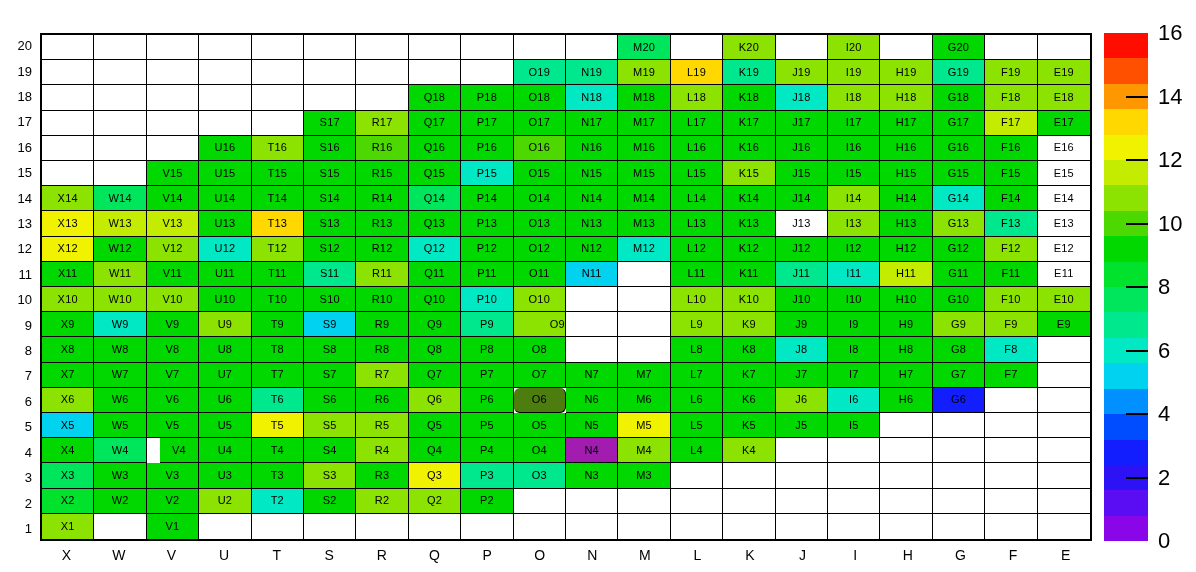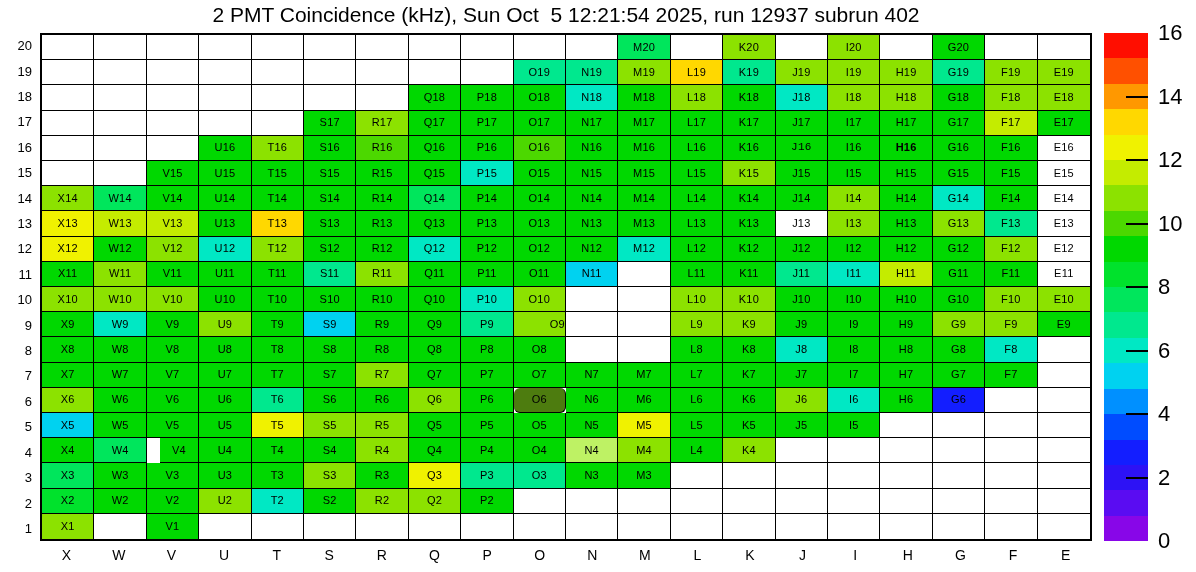--- a/index.html
+++ b/index.html
@@ -39,21 +39,20 @@
   }
   #colorbar .band{flex:1;}
   #cbticks{position:absolute;left:1104px;top:33px;width:92px;height:508px;pointer-events:none;}
   .cbtick-line{position:absolute;right:48px;width:22px;height:2px;background:#000;}
   .cbtick-label{position:absolute;left:54px;transform:translateY(-50%);font-size:22px;}
 </style>
 </head>
 <body>
 
 <div id="canvas">
-  <div id="title">2 PMT Coincidence (kHz), Sun Oct  5 12:21:54 2025, run 12937 subrun 402</div>
   <div id="yaxis">
       <div>20</div>
       <div>19</div>
       <div>18</div>
       <div>17</div>
       <div>16</div>
       <div>15</div>
       <div>14</div>
       <div>13</div>
       <div>12</div>
@@ -157,23 +156,23 @@
       <div class="cell" style="background: rgb(140, 226, 0);">T16</div>
       <div class="cell" style="background: rgb(0, 216, 0);">S16</div>
       <div class="cell" style="background: rgb(76, 216, 0);">R16</div>
       <div class="cell" style="background: rgb(0, 216, 0);">Q16</div>
       <div class="cell" style="background: rgb(0, 216, 0);">P16</div>
       <div class="cell" style="background: rgb(76, 216, 0);">O16</div>
       <div class="cell" style="background: rgb(0, 216, 0);">N16</div>
       <div class="cell" style="background: rgb(0, 216, 0);">M16</div>
       <div class="cell" style="background: rgb(0, 216, 0);">L16</div>
       <div class="cell" style="background: rgb(0, 216, 0);">K16</div>
-      <div class="cell" style="background: rgb(0, 216, 0); font-family: Liberation Mono, monospace;">J16</div>
+      <div class="cell" style="background: rgb(0, 216, 0);">J16</div>
       <div class="cell" style="background: rgb(0, 216, 0);">I16</div>
-      <div class="cell" style="background: rgb(0, 216, 0); font-weight: bold;">H16</div>
+      <div class="cell" style="background: rgb(0, 216, 0);">H16</div>
       <div class="cell" style="background: rgb(0, 216, 0);">G16</div>
       <div class="cell" style="background: rgb(0, 216, 0);">F16</div>
       <div class="cell">E16</div>
       <div class="cell"></div>
       <div class="cell"></div>
       <div class="cell" style="background: rgb(0, 216, 0);">V15</div>
       <div class="cell" style="background: rgb(0, 216, 0);">U15</div>
       <div class="cell" style="background: rgb(0, 216, 0);">T15</div>
       <div class="cell" style="background: rgb(0, 216, 0);">S15</div>
       <div class="cell" style="background: rgb(0, 216, 0);">R15</div>
@@ -393,21 +392,21 @@
       <div class="cell" style="background: rgb(0, 216, 0);">X4</div>
       <div class="cell" style="background: rgb(0, 230, 92);">W4</div>
       <div class="cell" style="background: rgb(0, 216, 0); margin-left: 13px;">V4</div>
       <div class="cell" style="background: rgb(0, 216, 0);">U4</div>
       <div class="cell" style="background: rgb(0, 216, 0);">T4</div>
       <div class="cell" style="background: rgb(0, 216, 0);">S4</div>
       <div class="cell" style="background: rgb(140, 226, 0);">R4</div>
       <div class="cell" style="background: rgb(0, 216, 0);">Q4</div>
       <div class="cell" style="background: rgb(0, 216, 0);">P4</div>
       <div class="cell" style="background: rgb(0, 216, 0);">O4</div>
-      <div class="cell" style="background: #bef264;">N4</div>
+      <div class="cell" style="background: #a21caf;">N4</div>
       <div class="cell" style="background: rgb(140, 226, 0);">M4</div>
       <div class="cell" style="background: rgb(0, 216, 0);">L4</div>
       <div class="cell" style="background: rgb(140, 226, 0);">K4</div>
       <div class="cell"></div>
       <div class="cell"></div>
       <div class="cell"></div>
       <div class="cell"></div>
       <div class="cell"></div>
       <div class="cell"></div>
       <div class="cell" style="background: rgb(0, 230, 92);">X3</div>

